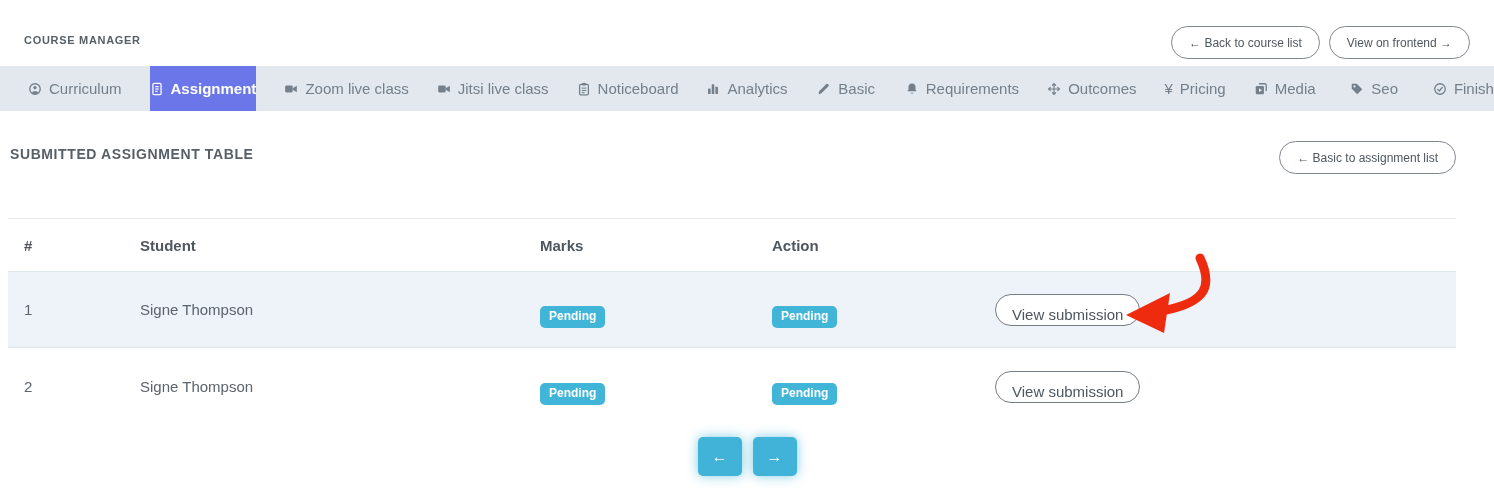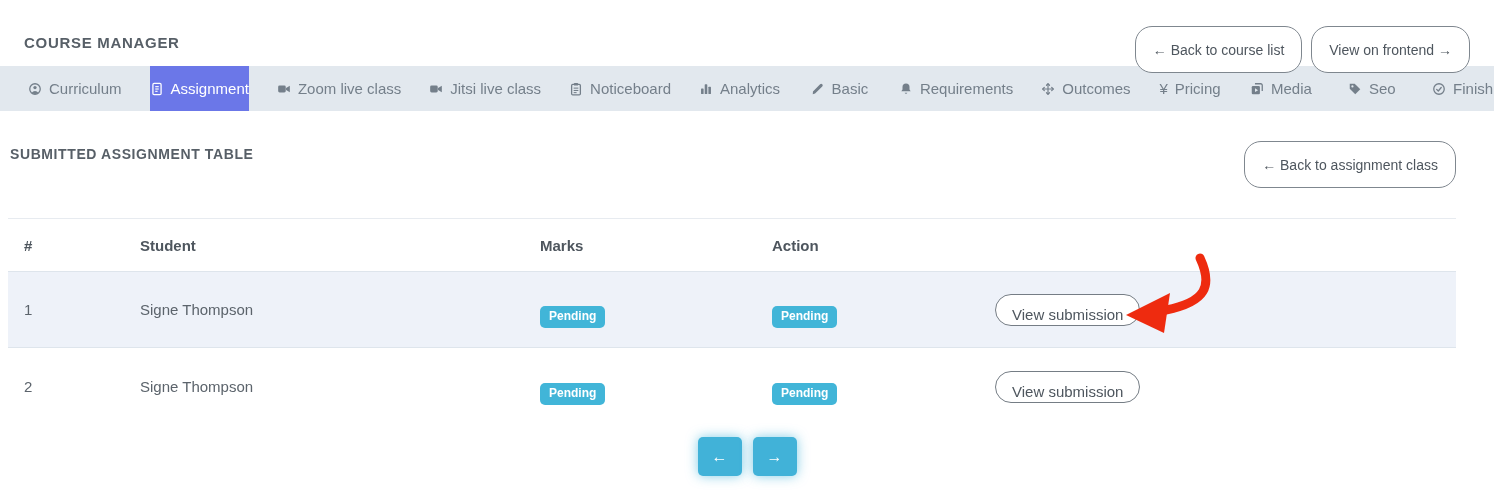--- a/index.html
+++ b/index.html
@@ -8,36 +8,36 @@
     width:1494px; height:495px; position:relative; overflow:hidden;
     background:#ffffff; font-family:"Liberation Sans", sans-serif; color:#5a6268;
   }
 
   
   .top {
     display:flex; justify-content:space-between; align-items:flex-start;
     padding:26px 24px 0 24px; height:66px;
   }
   .page-title {
-    font-size:15px; font-weight:700; letter-spacing:.7px; color:#575f67; padding-top:8px;
+    font-size:11px; font-weight:700; letter-spacing:.7px; color:#575f67; padding-top:8px;
   }
   .top-buttons { display:flex; gap:9px; }
   .pill-btn {
     border:1px solid #7f878f; border-radius:17px; background:#fff; color:#4e565e;
-    font-size:14px; font-family:inherit; padding:0 17px; height:47px; cursor:pointer;
+    font-size:12px; font-family:inherit; padding:0 17px; height:33px; cursor:pointer;
     white-space:nowrap;
   }
 
   
   .tabbar { display:flex; background:#e2e8ee; height:45px; width:100%; }
   .tab {
     flex:1 1 0; display:flex; align-items:center; justify-content:center; gap:7px;
     font-size:15px; color:#747f8a; cursor:pointer; white-space:nowrap; height:100%;margin-left:28px;
   }
-  .tab.active { background:#6b77e8; color:#ffffff; font-weight:400; }
+  .tab.active { background:#6b77e8; color:#ffffff; font-weight:700; }
   .tab-icon { display:inline-flex; }
   .tab-icon svg { display:block; width:14px; height:14px; }
   .yen-glyph { font-size:15px; line-height:14px; }
 
   
   .section-row {
     display:flex; justify-content:space-between; align-items:flex-start;
     margin:30px 38px 0 10px; height:33px;gap:28px;
   }
   .section-title {
@@ -206,21 +206,21 @@
           <circle cx="12" cy="12" r="9"></circle>
           <path d="M8 12.6l2.8 2.8 5-6"></path>
         </svg>
       </span>
       <span>Finish</span>
     </div>
   </div>
 
 <div class="section-row">
   <div class="section-title">SUBMITTED ASSIGNMENT TABLE</div>
-  <button class="pill-btn">← Back to assignment class</button>
+  <button class="pill-btn">← Basic to assignment list</button>
 </div>
 
 <div class="table">
   <div class="thead">
     <div class="td">#</div>
     <div class="td">Student</div>
     <div class="td">Marks</div>
     <div class="td">Action</div>
   </div>
   <div id="tbody">

